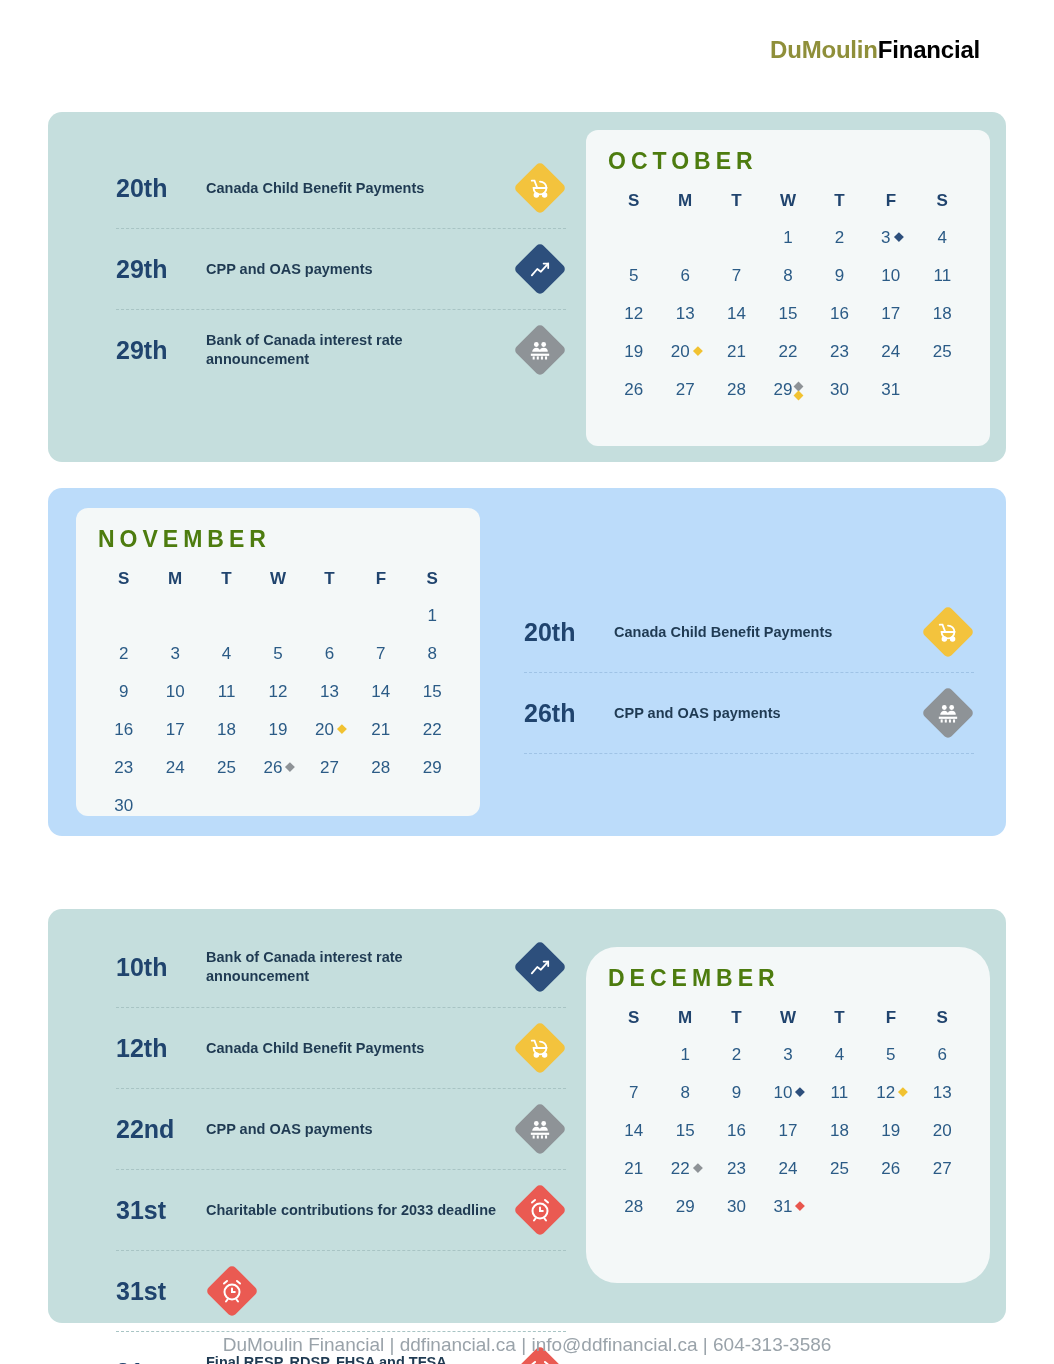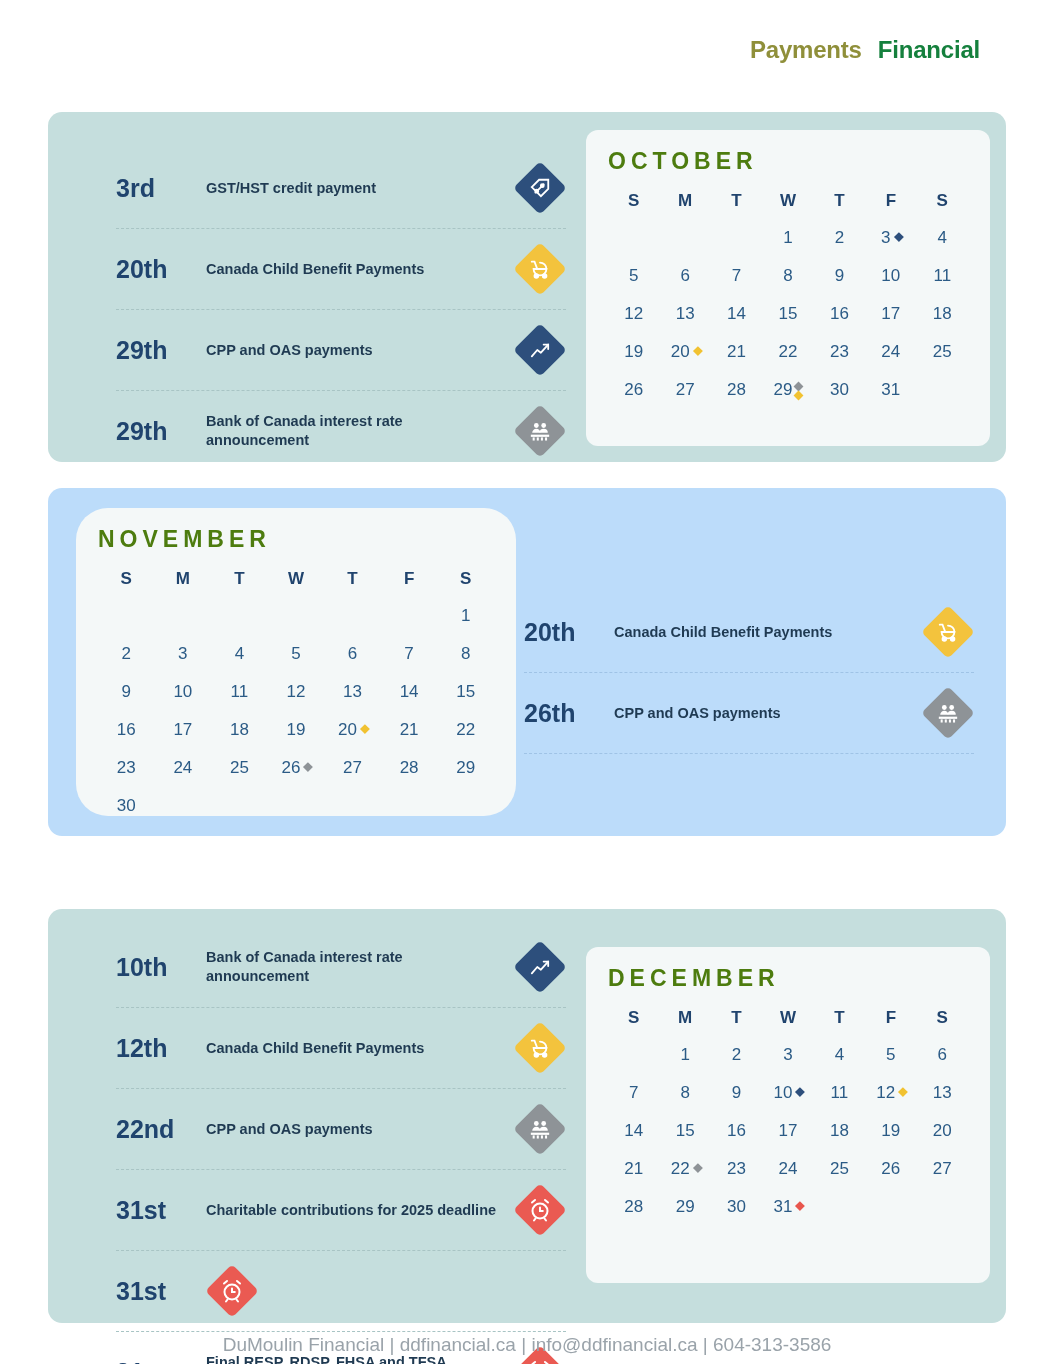--- a/index.html
+++ b/index.html
@@ -19,43 +19,43 @@
   
   .brand {
     position: absolute;
     top: 36px; right: 74px;
     font-size: 24px;
     font-weight: bold;
     letter-spacing: -0.2px;
     white-space: nowrap;
   }
   .brand .b1 { color: #8f8f3a; }
-  .brand .b2 { color: #15803d; margin-left: 16px; }
+  .brand .b2 { color: #000000; }
 
   
   .month-block {
     position: absolute;
     left: 48px;
     width: 958px;
     border-radius: 14px;
   }
   #block-october  { top: 112px;  height: 350px; background: #c5dedd; }
   #block-november { top: 488px;  height: 348px; background: #bcdcfa; }
   #block-december { top: 882px;  height: 414px; background: #c5dedd; margin-top: 27px; }
 
   
   .cal-card {
     position: absolute;
     background: #f4f8f8;
     border-radius: 12px;
     padding: 18px 22px 16px 22px;
   }
   #cal-october  { left: 538px; top: 18px;  width: 404px; height: 316px; }
-  #cal-november { left: 28px;  top: 20px;  width: 440px; height: 308px; border-radius: 32px; }
-  #cal-december { left: 538px; top: 38px;  width: 404px; height: 336px; }
+  #cal-november { left: 28px;  top: 20px;  width: 404px; height: 308px; }
+  #cal-december { left: 538px; top: 38px;  width: 404px; height: 336px; border-radius: 31px; }
 
   .cal-title {
     text-align: left;
     color: #4d7c0f;
     font-size: 23px;
     font-weight: bold;
     letter-spacing: 5px;
     margin-bottom: 12px;
   }
   table.cal {
@@ -168,40 +168,25 @@
     color: #9aa3aa;
     font-size: 19px;
   }
 </style>
 </head>
 <body>
 
 <div class="page">
 
   <div class="brand">
-    <span class="b1">Payments</span><span class="b2">Financial</span>
+    <span class="b1">DuMoulin</span><span class="b2">Financial</span>
   </div>
 
   <div class="month-block" id="block-october">
     <div class="events" id="events-october">
-        <div class="event-row">
-          <div class="ev-day">3rd</div>
-          <div class="ev-label">GST/HST credit payment</div>
-          <div class="ev-icon">
-            <span class="diamond blue"></span>
-            <span class="glyph">
-              <svg width="22" height="22" viewBox="0 0 24 24" fill="none" stroke="#fff" stroke-width="2" stroke-linecap="round">
-                <path d="M3 11 L11 3 L21 3 L21 13 L13 21 Z" fill="none"></path>
-                <circle cx="8.5" cy="15.5" r="1.6" fill="#fff"></circle>
-                <circle cx="14.5" cy="9.5" r="1.6" fill="#fff"></circle>
-                <line x1="7" y1="17" x2="16" y2="8"></line>
-              </svg>
-            </span>
-          </div>
-        </div>
         <div class="event-row">
           <div class="ev-day">20th</div>
           <div class="ev-label">Canada Child Benefit Payments</div>
           <div class="ev-icon">
             <span class="diamond yellow"></span>
             <span class="glyph">
               <svg width="24" height="22" viewBox="0 0 26 24" fill="none" stroke="#fff" stroke-width="2" stroke-linecap="round">
                 <path d="M4 4 h3 l3 8"></path>
                 <path d="M6 12 h14 a7 7 0 0 1 -14 0 z" fill="none"></path>
                 <path d="M20 12 a7 7 0 0 0 -7 -7"></path>
@@ -465,21 +450,21 @@
                 <rect x="5" y="19" width="2.2" height="3.4" fill="#fff" stroke="none"></rect>
                 <rect x="9.5" y="19" width="2.2" height="3.4" fill="#fff" stroke="none"></rect>
                 <rect x="14" y="19" width="2.2" height="3.4" fill="#fff" stroke="none"></rect>
                 <rect x="18.5" y="19" width="2.2" height="3.4" fill="#fff" stroke="none"></rect>
               </svg>
             </span>
           </div>
         </div>
         <div class="event-row">
           <div class="ev-day">31st</div>
-          <div class="ev-label">Charitable contributions for 2025 deadline</div>
+          <div class="ev-label">Charitable contributions for 2033 deadline</div>
           <div class="ev-icon">
             <span class="diamond red"></span>
             <span class="glyph">
               <svg width="24" height="24" viewBox="0 0 24 24" fill="none" stroke="#fff" stroke-width="2" stroke-linecap="round">
                 <circle cx="12" cy="13" r="7.5"></circle>
                 <path d="M12 9.5 v3.5 h2.8"></path>
                 <path d="M4 4.5 L7 2"></path>
                 <path d="M20 4.5 L17 2"></path>
                 <path d="M7.5 20.5 L6 22.5"></path>
                 <path d="M16.5 20.5 L18 22.5"></path>

